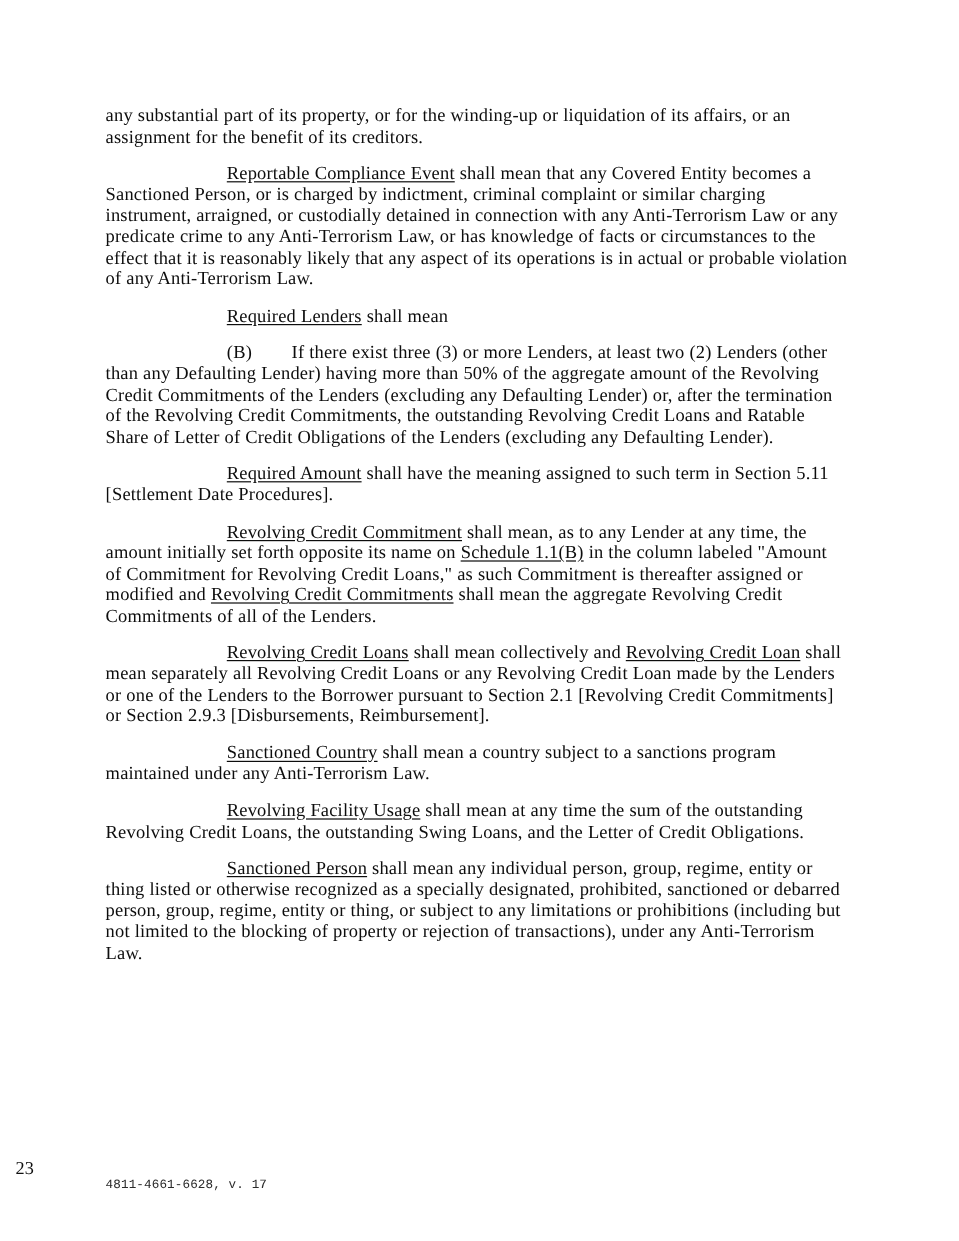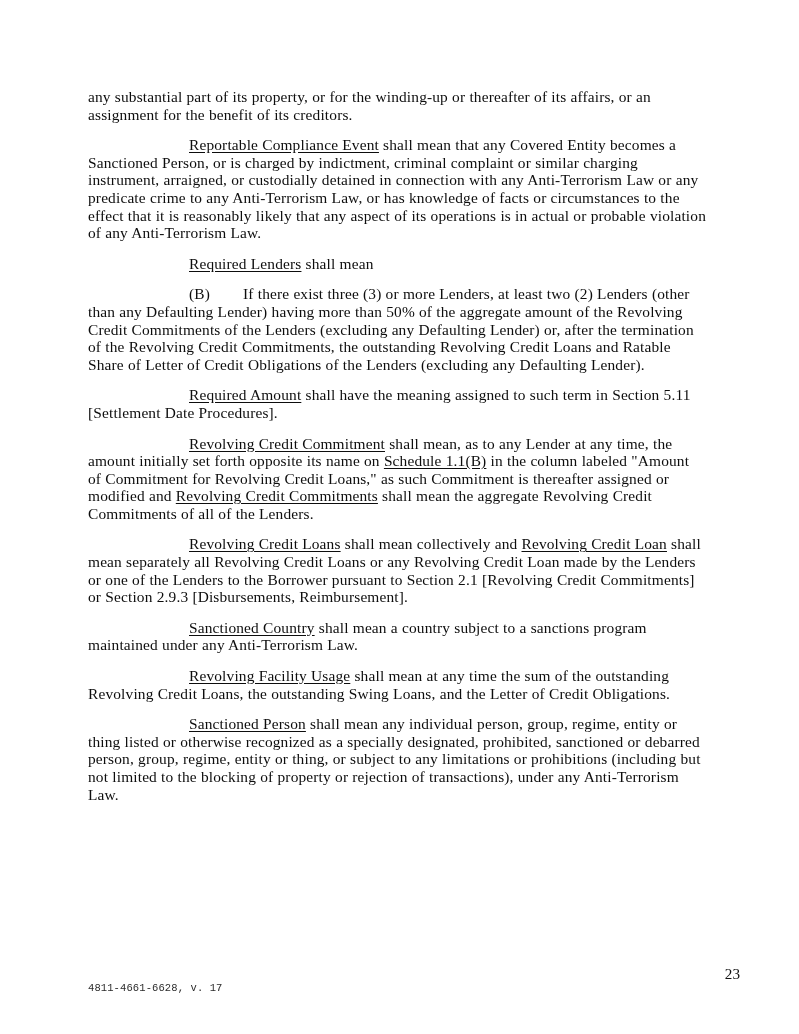--- a/index.html
+++ b/index.html
@@ -50,34 +50,35 @@
     font-family: Liberation Mono, monospace;
     font-size: 10.5px;
     color: #2a2a2a;
     letter-spacing: 0.01em;
   }
   .page-number {
     position: absolute;
     left: 0;
     top: 965px;
     width: 740px;
-    text-align: right;
+    text-align: left;
     font-family: "Liberation Serif", "DejaVu Serif", serif;
     font-size: 15.2px;
     color: #111111;
+    padding-left: 13px;
   }
 </style>
 </head>
 <body>
 
 <div class="page">
 
   <div class="content">
 
-    <p class="para flush">any substantial part of its property, or for the winding-up or thereafter of its affairs, or an assignment for the benefit of its creditors.</p>
+    <p class="para flush">any substantial part of its property, or for the winding-up or liquidation of its affairs, or an assignment for the benefit of its creditors.</p>
 
     <p class="para"><span class="u">Reportable Compliance Event</span><span> shall mean that any Covered Entity becomes a Sanctioned Person, or is charged by indictment, criminal complaint or similar charging instrument, arraigned, or custodially detained in connection with any Anti-Terrorism Law or any predicate crime to any Anti-Terrorism Law, or has knowledge of facts or circumstances to the effect that it is reasonably likely that any aspect of its operations is in actual or probable violation of any Anti-Terrorism Law.</span></p>
 
     <p class="para"><span class="u">Required Lenders</span><span> shall mean</span></p>
 
 
     <p class="para"><span>(B)</span><span class="tab"></span><span>If there exist three (3) or more Lenders, at least two (2) Lenders (other than any Defaulting Lender) having more than 50% of the aggregate amount of the Revolving Credit Commitments of the Lenders (excluding any Defaulting Lender) or, after the termination of the Revolving Credit Commitments, the outstanding Revolving Credit Loans and Ratable Share of Letter of Credit Obligations of the Lenders (excluding any Defaulting Lender).</span></p>
 
     <p class="para"><span class="u">Required Amount</span><span> shall have the meaning assigned to such term in Section 5.11 [Settlement Date Procedures].</span></p>
 

